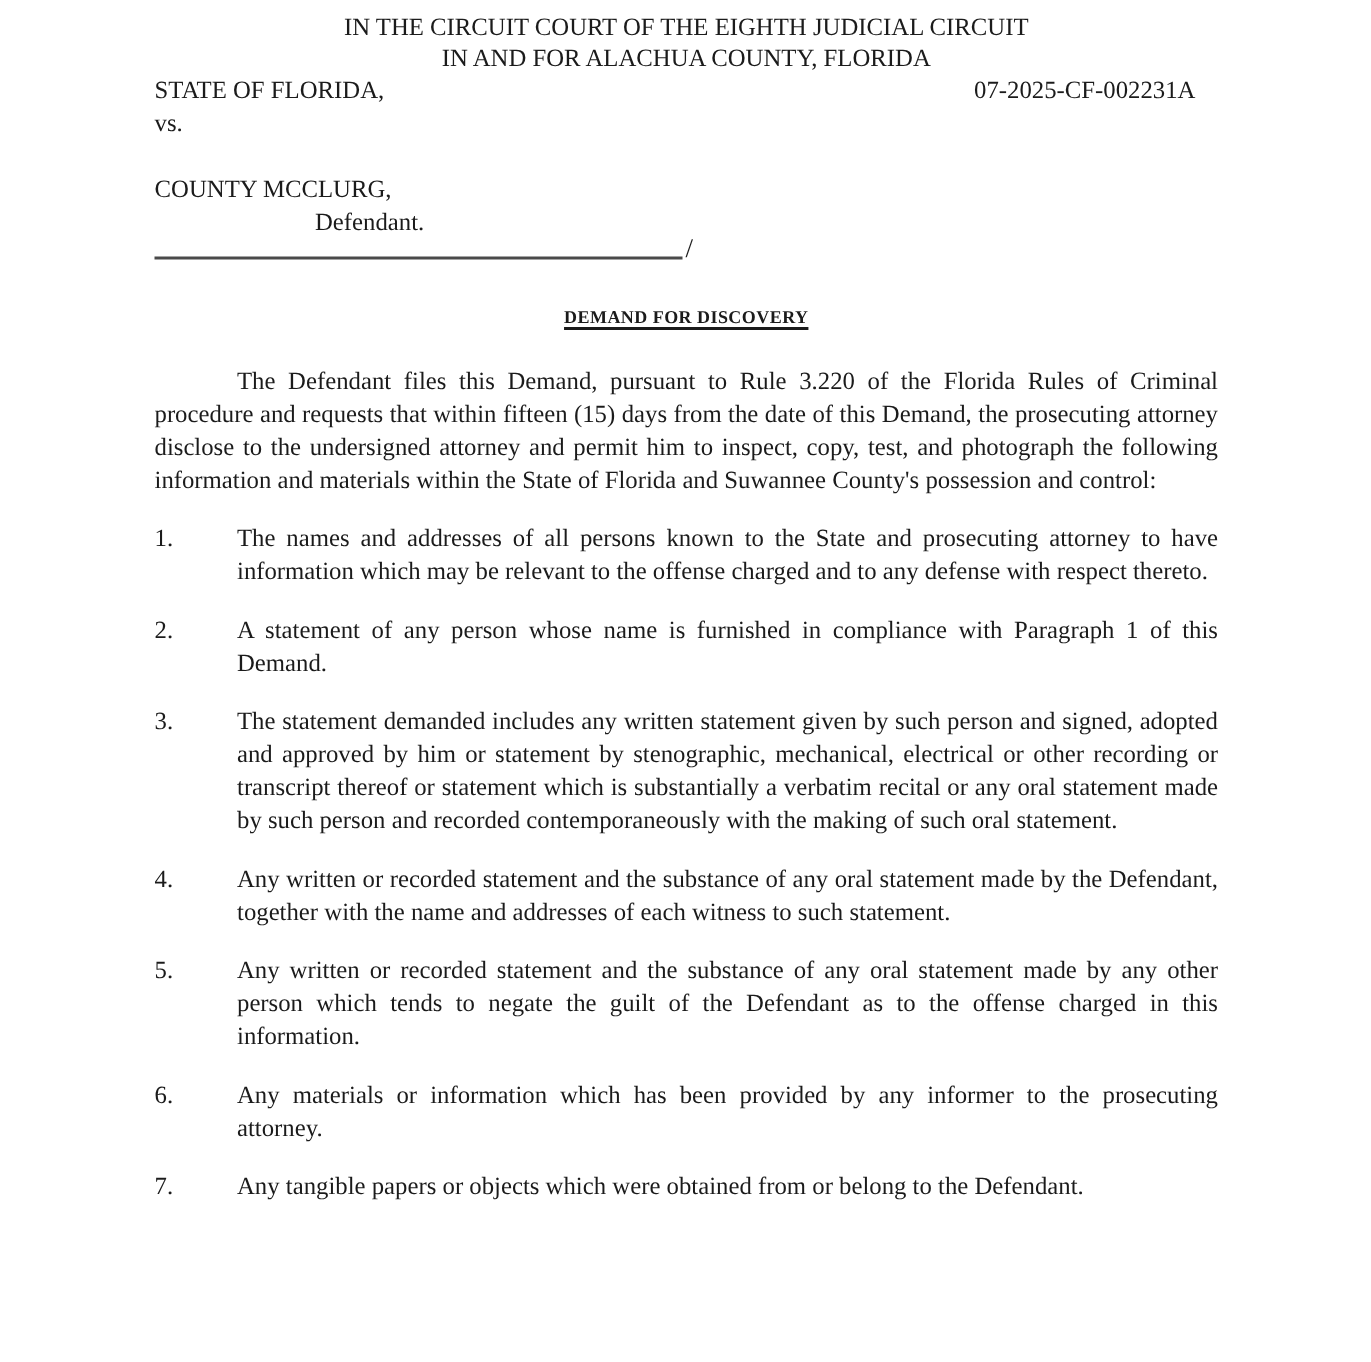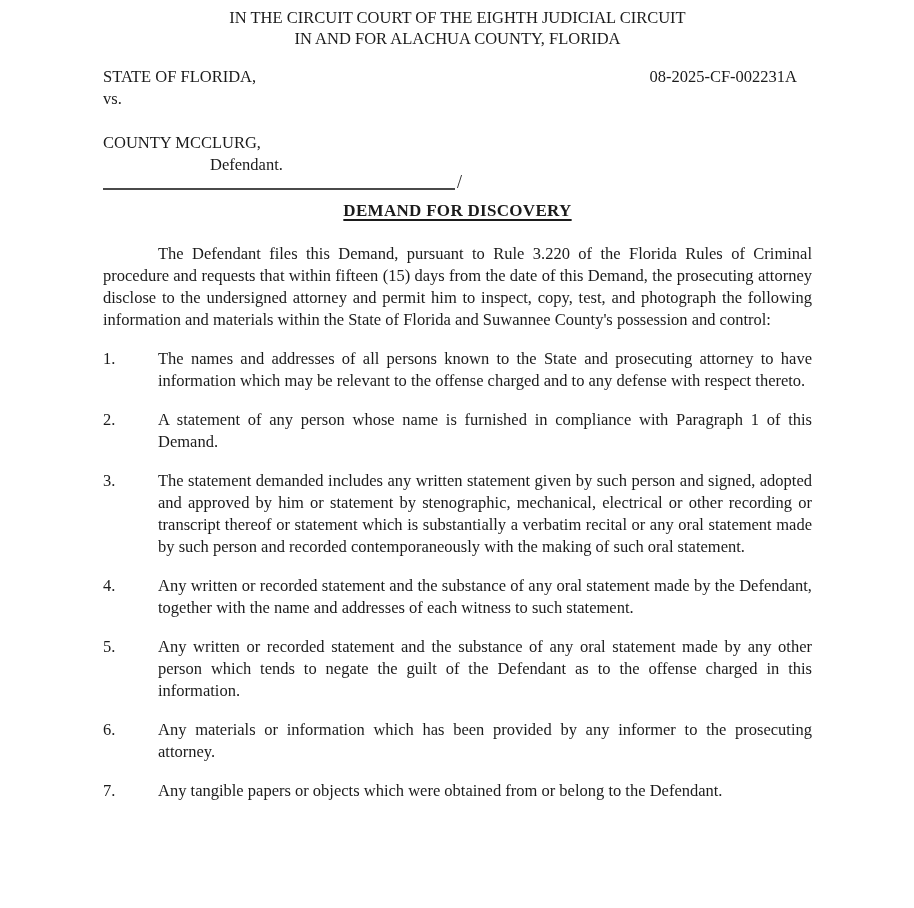--- a/index.html
+++ b/index.html
@@ -18,21 +18,20 @@
   }
 
   .court-header {
     text-align: center;
     line-height: 21px;
   }
 
   .caption {
     display: flex;
     justify-content: space-between;
-    margin-top: 17px;
     line-height: 22.4px;
     gap: 40px;
   }
   .parties .role { padding-left: 107px; }
   .parties .defname { margin-top: 21px; }
   .casenos { text-align: right; padding-right: 15px; }
 
   .sigline {
     display: flex;
     align-items: flex-end;
@@ -46,24 +45,24 @@
     border-bottom: 2px solid #4a4a4a;
   }
   .sigline .slash {
     display: inline-block;
     font-size: 18px;
     line-height: 16px;
     padding-left: 2px;
   }
 
   .doc-title {
-    margin-top: 10px;
+    margin-top: 27px;
     text-align: center;
     font-weight: bold;
-    font-size: 17px;
+    font-size: 12px;
     letter-spacing: 0.3px;
     text-decoration: underline;
     text-decoration-thickness: 2px;
     text-underline-offset: 3px;
   }
 
   .intro {
     margin-top: 21px;
     text-indent: 55px;
     text-align: justify;
@@ -94,21 +93,21 @@
   </div>
 
   <div class="caption">
     <div class="parties">
       <div>STATE OF FLORIDA,</div>
       <div>vs.</div>
       <div class="defname">COUNTY MCCLURG,</div>
       <div class="role">Defendant.</div>
     </div>
     <div class="casenos">
-      <div>08-2025-CF-002231A</div>
+      <div>07-2025-CF-002231A</div>
     </div>
   </div>
 
   <div class="sigline">
     <span class="rule"></span>
       <span class="slash">/</span>
   </div>
 
   <div class="doc-title">DEMAND FOR DISCOVERY</div>
 

